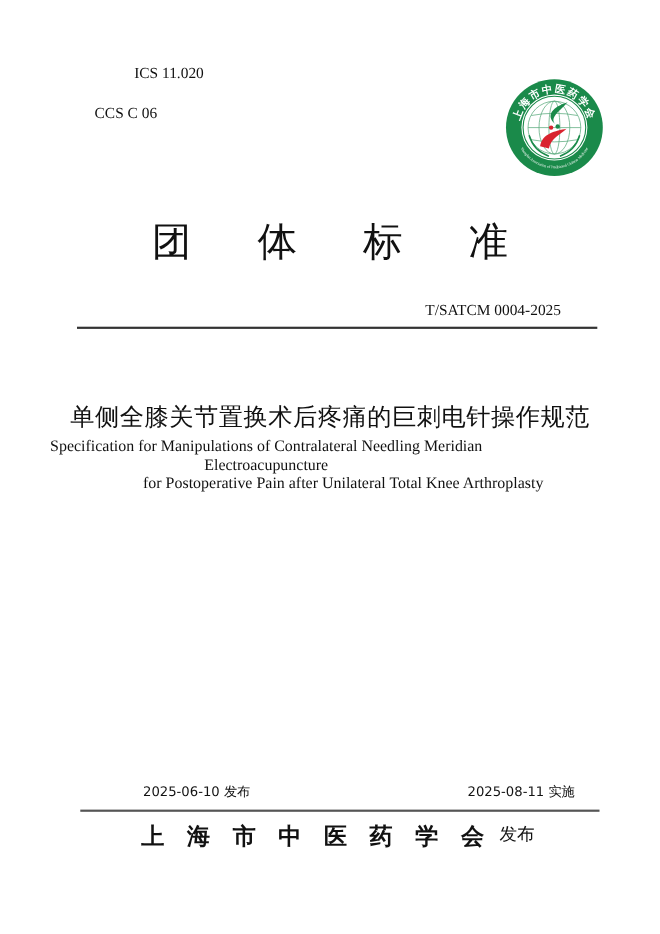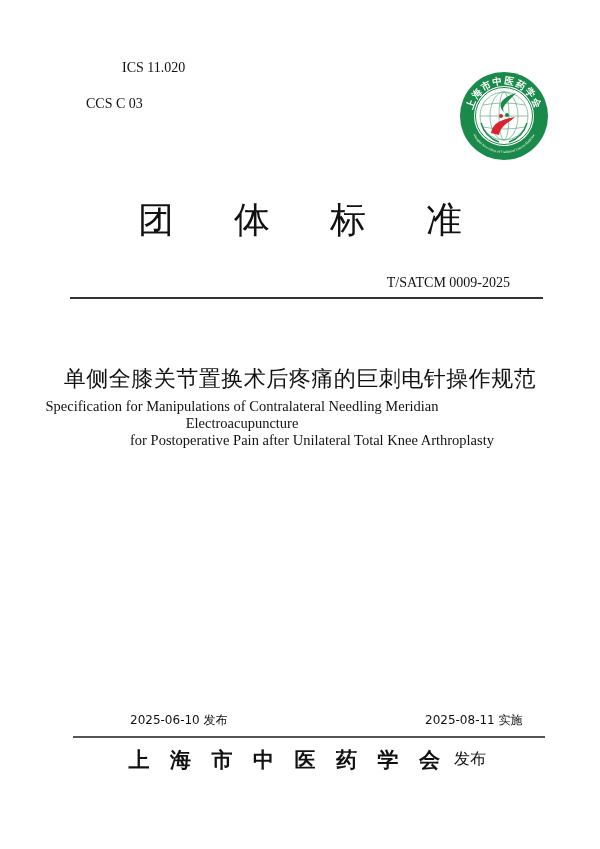--- a/index.html
+++ b/index.html
@@ -96,21 +96,21 @@
     #publisher-suffix {
       font-size: 16px;
       margin-left: -6px;
       margin-bottom: 4px;
     }
   </style>
 </head>
 <body>
 
 <div class="abs serif" id="ics">ICS 11.020</div>
-<div class="abs serif" id="ccs">CCS C 03</div>
+<div class="abs serif" id="ccs">CCS C 06</div>
 
 <div class="abs" id="logo">
   <svg width="90" height="90" viewBox="0 0 90 90">
     <circle cx="45" cy="45" r="44" fill="#1a8a4a"></circle>
     <circle cx="45" cy="45" r="30" fill="#ffffff"></circle>
     <circle cx="45" cy="45" r="28.5" fill="none" stroke="#1a8a4a" stroke-width="1"></circle>
 
     <g stroke="#1a8a4a" stroke-width="0.7" fill="none" opacity="0.7">
       <ellipse cx="45" cy="45" rx="24" ry="24"></ellipse>
       <ellipse cx="45" cy="45" rx="14" ry="24"></ellipse>
@@ -144,21 +144,21 @@
   </svg>
 </div>
 
 <div class="abs sans" id="std-type">
   <span>团</span>
   <span>体</span>
   <span>标</span>
   <span>准</span>
 </div>
 
-<div class="abs serif" id="std-number">T/SATCM 0009-2025</div>
+<div class="abs serif" id="std-number">T/SATCM 0004-2025</div>
 
 <div class="abs rule" id="rule-top"></div>
 
 <div class="abs sans" id="title-cn">单侧全膝关节置换术后疼痛的巨刺电针操作规范</div>
 <div class="abs serif" id="title-en-1">Specification for Manipulations of Contralateral Needling Meridian Electroacupuncture</div>
 <div class="abs serif" id="title-en-2">for Postoperative Pain after Unilateral Total Knee Arthroplasty</div>
 
 <div class="abs sans" id="date-issue">2025-06-10 发布</div>
 <div class="abs sans" id="date-impl">2025-08-11 实施</div>
 

